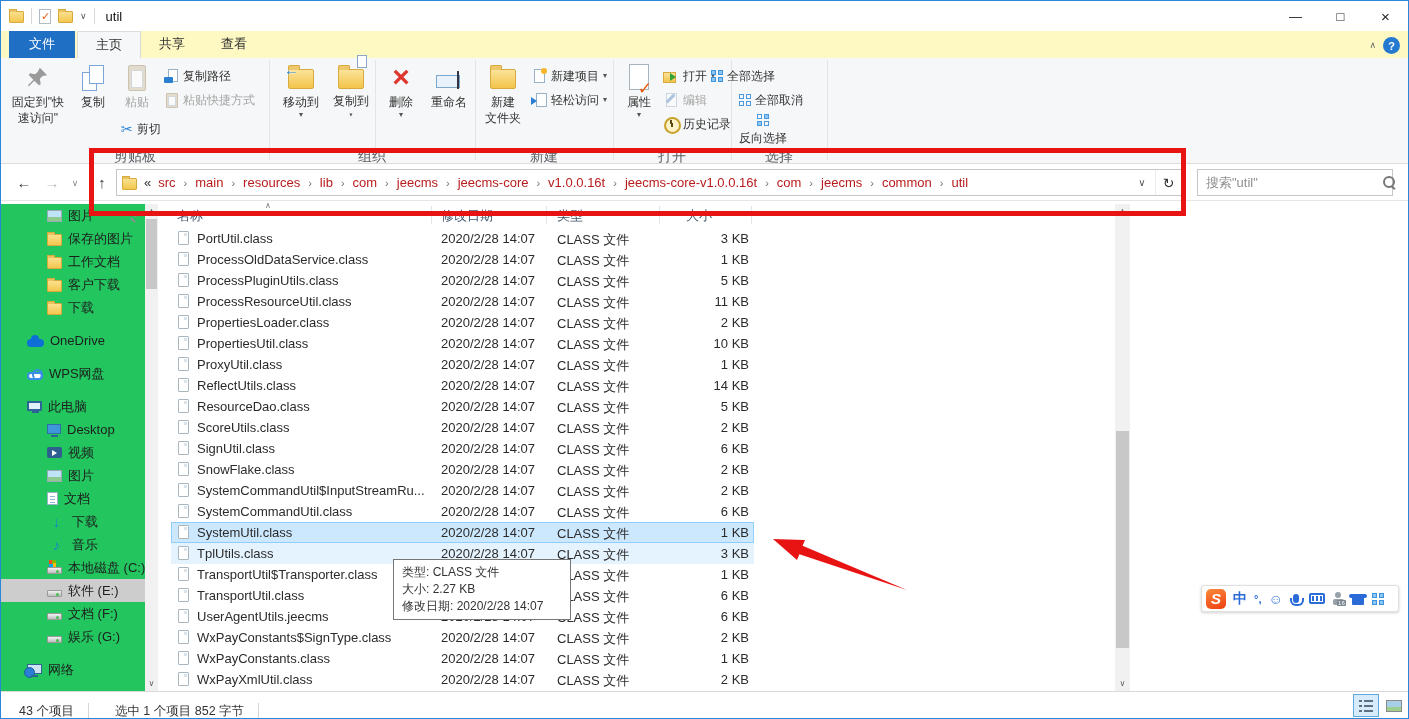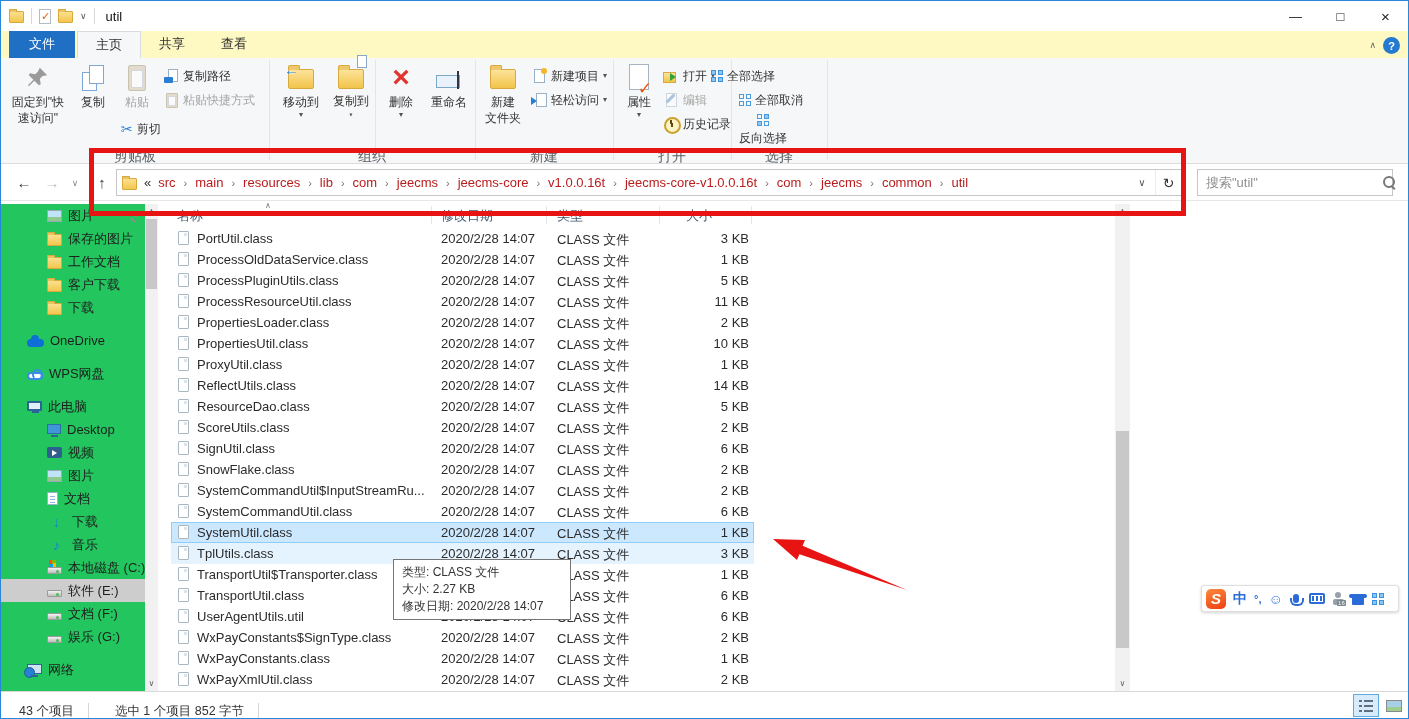--- a/index.html
+++ b/index.html
@@ -752,21 +752,21 @@
         <div class="row">
           <span class="ic-file"></span>
           <span class="c name">TransportUtil.class</span>
           <span class="c date">2020/2/28 14:07</span>
           <span class="c type">CLASS 文件</span>
           <span class="c size">6 KB</span>
         </div>
 
         <div class="row">
           <span class="ic-file"></span>
-          <span class="c name">UserAgentUtils.util</span>
+          <span class="c name">UserAgentUtils.jeecms</span>
           <span class="c date">2020/2/28 14:07</span>
           <span class="c type">CLASS 文件</span>
           <span class="c size">6 KB</span>
         </div>
 
         <div class="row">
           <span class="ic-file"></span>
           <span class="c name">WxPayConstants$SignType.class</span>
           <span class="c date">2020/2/28 14:07</span>
           <span class="c type">CLASS 文件</span>

